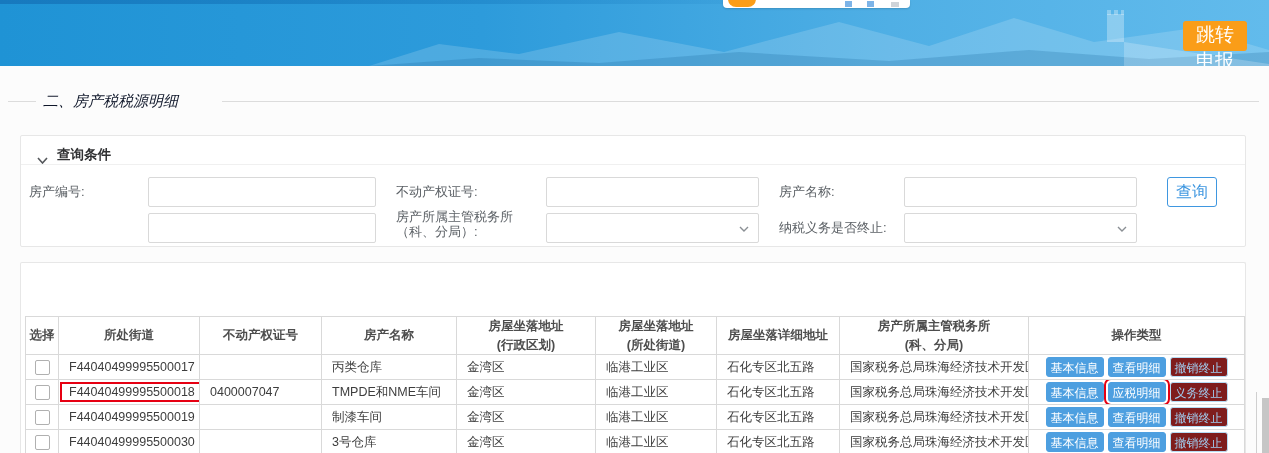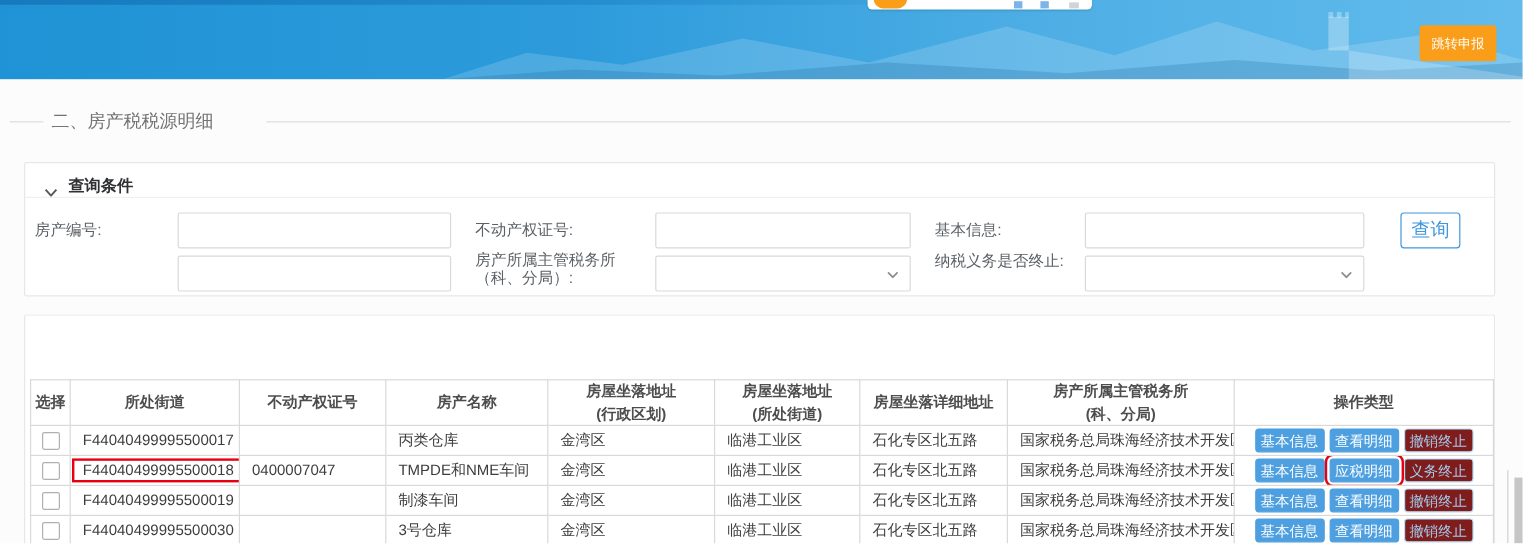--- a/index.html
+++ b/index.html
@@ -11,34 +11,34 @@
   .header{position:absolute;left:0;top:0;width:1269px;height:66px;
           background:linear-gradient(90deg,var(--header-gradient-start) 0%,#2d9bdb 38%,#4fafe5 70%,var(--header-gradient-end) 100%);
           overflow:hidden;}
   .header-topstrip{position:absolute;left:0;top:0;width:100%;height:4px;
           background:linear-gradient(90deg,var(--header-top-strip),rgba(23,123,195,0) 65%);}
   .header-art{position:absolute;right:0;top:0;width:900px;height:66px;}
   .header-title{position:absolute;left:13px;top:25px;font-size:18px;font-weight:bold;
           color:#ffffff;letter-spacing:.5px;white-space:nowrap;}
   .jump-btn{position:absolute;right:22px;top:21px;width:64px;height:30px;
           background:var(--accent-orange);border:none;border-radius:3px;
-          color:#fff;font-size:11px;font-family:inherit;cursor:pointer;}
+          color:#fff;font-size:19px;font-family:inherit;cursor:pointer;}
   .float-fragment{position:absolute;left:723px;top:0;width:187px;height:8px;
           background:#fff;border-radius:0 0 4px 4px;box-shadow:0 1px 2px rgba(0,0,0,.15);}
   .float-fragment .orange-blob{position:absolute;left:5px;top:-9px;width:28px;height:16px;
           background:var(--accent-orange);border-radius:8px;}
   .float-fragment .m1,.float-fragment .m2{position:absolute;top:1px;width:7px;height:6px;background:#7db4e8;}
   .float-fragment .m1{left:122px;} .float-fragment .m2{left:144px;}
   .float-fragment .m3{position:absolute;top:2px;left:168px;width:8px;height:5px;background:#cfd4d9;}
 
   
   .section-row{position:absolute;left:0;top:92px;width:1269px;height:18px;}
   .section-line-left{position:absolute;left:8px;top:9px;width:28px;height:1px;background:#dcdcdc;}
   .section-line-right{position:absolute;left:222px;top:9px;width:1037px;height:1px;background:#dcdcdc;}
-  .section-title{position:absolute;left:43px;top:0;font-size:15px;color:#737373;white-space:nowrap;}
+  .section-title{position:absolute;left:43px;top:0;font-size:15px;color:#0f172a;white-space:nowrap;font-style:italic;}
 
   
   .panel{position:absolute;background:#fff;border:1px solid var(--panel-border);border-radius:2px;}
   .panel.query{left:20px;top:135px;width:1224px;height:110px;}
   .panel.house{left:20px;top:262px;width:1224px;height:200px;border-bottom:none;}
   .panel-header{position:absolute;left:0;top:0;width:100%;height:29px;display:flex;
           align-items:flex-end;gap:9px;padding-left:16px;box-sizing:border-box;
           border-bottom:1px solid #f0f0f0;cursor:pointer;}
   .panel.house .panel-header{height:38px;}
   .panel-title{font-size:13.5px;font-weight:bold;color:#303133;}
@@ -116,37 +116,37 @@
       </svg>
       <span class="panel-title">查询条件</span>
     </div>
 
     <span class="q-label" style="left:8px;top:41px;">房产编号:</span>
     <input class="q-input" style="left: 127px; top: 41px; width: 228px;" value="">
 
     <span class="q-label" style="left:375px;top:41px;">不动产权证号:</span>
     <input class="q-input" style="left: 525px; top: 41px; width: 213px;" value="">
 
-    <span class="q-label" style="left:758px;top:41px;">基本信息:</span>
+    <span class="q-label" style="left:758px;top:41px;">房产名称:</span>
     <input class="q-input" style="left: 883px; top: 41px; width: 233px;" value="">
 
     <button class="search-btn">查询</button>
 
     <input class="q-input" style="left: 127px; top: 77px; width: 228px;" value="">
 
     <span class="q-label two-line" style="left:375px;top:72px;width:140px;">房产所属主管税务所
 （科、分局）:</span>
     <div class="q-select" style="left:525px;top:77px;width:213px;">
       <span class="sel-val"></span>
       <svg width="10" height="6" viewBox="0 0 10 6">
         <polyline points="1,1 5,5 9,1" fill="none" stroke="#8a8f94" stroke-width="1.4"></polyline>
       </svg>
     </div>
 
-    <span class="q-label" style="left:758px;top:67px;">纳税义务是否终止:</span>
+    <span class="q-label" style="left:758px;top:77px;">纳税义务是否终止:</span>
     <div class="q-select" style="left:883px;top:77px;width:233px;">
       <span class="sel-val"></span>
       <svg width="10" height="6" viewBox="0 0 10 6">
         <polyline points="1,1 5,5 9,1" fill="none" stroke="#8a8f94" stroke-width="1.4"></polyline>
       </svg>
     </div>
   </div>
 
   <div class="panel house">
 

